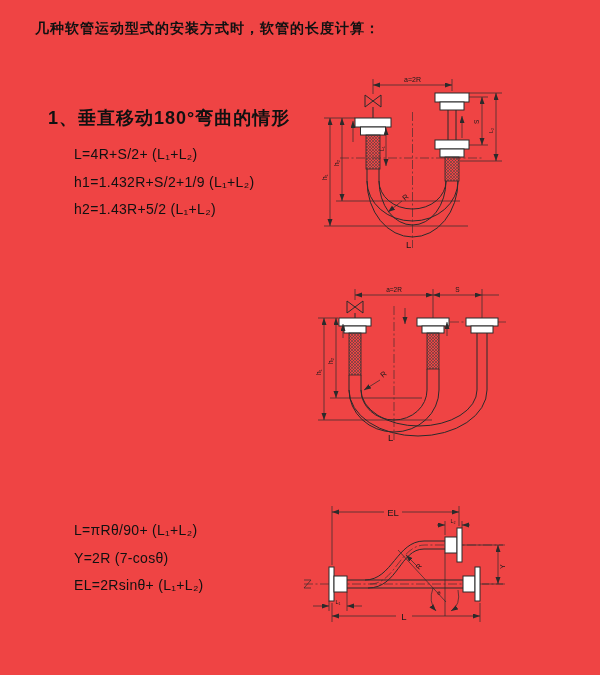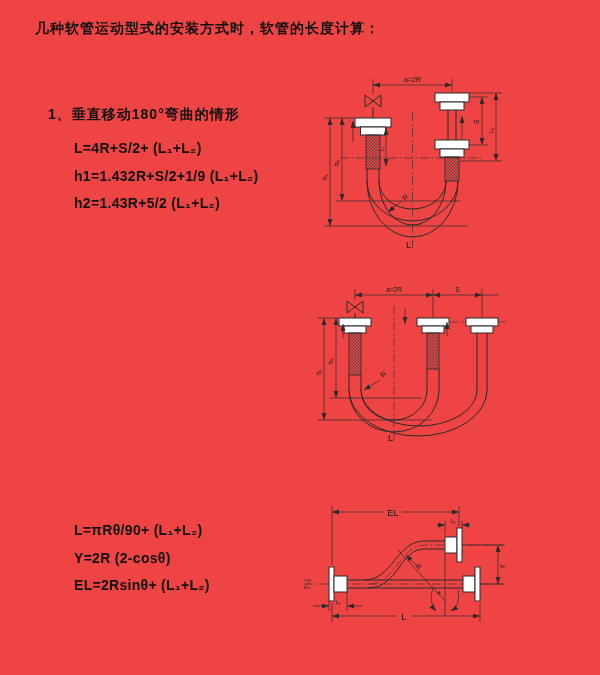--- a/index.html
+++ b/index.html
@@ -4,22 +4,22 @@
 <style>
   html,body{margin:0;padding:0;background:#e8e8e8;}
   .page{
     position:relative;width:600px;height:675px;margin:0 auto;background:#ef4444;
     font-family:"Liberation Sans","DejaVu Sans",sans-serif;color:#111;overflow:hidden;
   }
   .doc-title{
     position:absolute;left:35px;top:20px;font-size:14px;font-weight:bold;letter-spacing:1px;white-space:nowrap;
   }
   .section{position:absolute;white-space:nowrap;}
-  .sec-heading{font-size:14px;font-weight:bold;letter-spacing:1px;margin-bottom:11px;}
-  .formula{font-size:14px;font-weight:bold;letter-spacing:.3px;line-height:27.5px;margin-left:26px;}
+  .sec-heading{font-size:18px;font-weight:bold;letter-spacing:1px;margin-bottom:11px;}
+  .formula{font-size:14px;font-weight:normal;letter-spacing:.3px;line-height:27.5px;margin-left:26px;}
   .diagram{position:absolute;}
   svg{display:block;}
   svg text{font-family:"Liberation Sans","DejaVu Sans",sans-serif;fill:#1a1a1a;}
   .ln{stroke:#2b2b2b;stroke-width:1;fill:none;}
   .thin{stroke:#2b2b2b;stroke-width:.7;fill:none;}
   .dim{stroke:#2b2b2b;stroke-width:.7;fill:none;}
   .cl{stroke:#2b2b2b;stroke-width:.6;fill:none;stroke-dasharray:9 2.5 2 2.5;}
   .flange{fill:#ffffff;stroke:#2b2b2b;stroke-width:1;}
   .valve{fill:none;stroke:#2b2b2b;stroke-width:1;}
 </style>
@@ -215,21 +215,21 @@
         <line class="dim" x1="70" y1="102" x2="54" y2="112" marker-end="url(#a2)"></line>
         <text transform="translate(73,100) rotate(-40)" font-size="7.5">R</text>
       </g>
 
       <text x="78" y="163" font-size="9.5">L</text>
     </svg>
   </div>
 
   <div class="section" style="left:48px;top:517px">
     <div class="formula">L=πRθ/90+ (L₁+L₂)</div>
-    <div class="formula">Y=2R (2-cosθ)</div>
+    <div class="formula">Y=2R (7-cosθ)</div>
     <div class="formula">EL=2Rsinθ+ (L₁+L₂)</div>
   </div>
 
   <div class="diagram" style="left:300px;top:492px">
     <svg width="300" height="150" viewBox="0 0 300 150">
       <defs>
         <marker id="a3" markerWidth="8" markerHeight="6" refX="7" refY="2.5" orient="auto-start-reverse" markerUnits="userSpaceOnUse">
           <path d="M0,0 L7,2.5 L0,5 Z" fill="#2b2b2b"></path>
         </marker>
       </defs>

